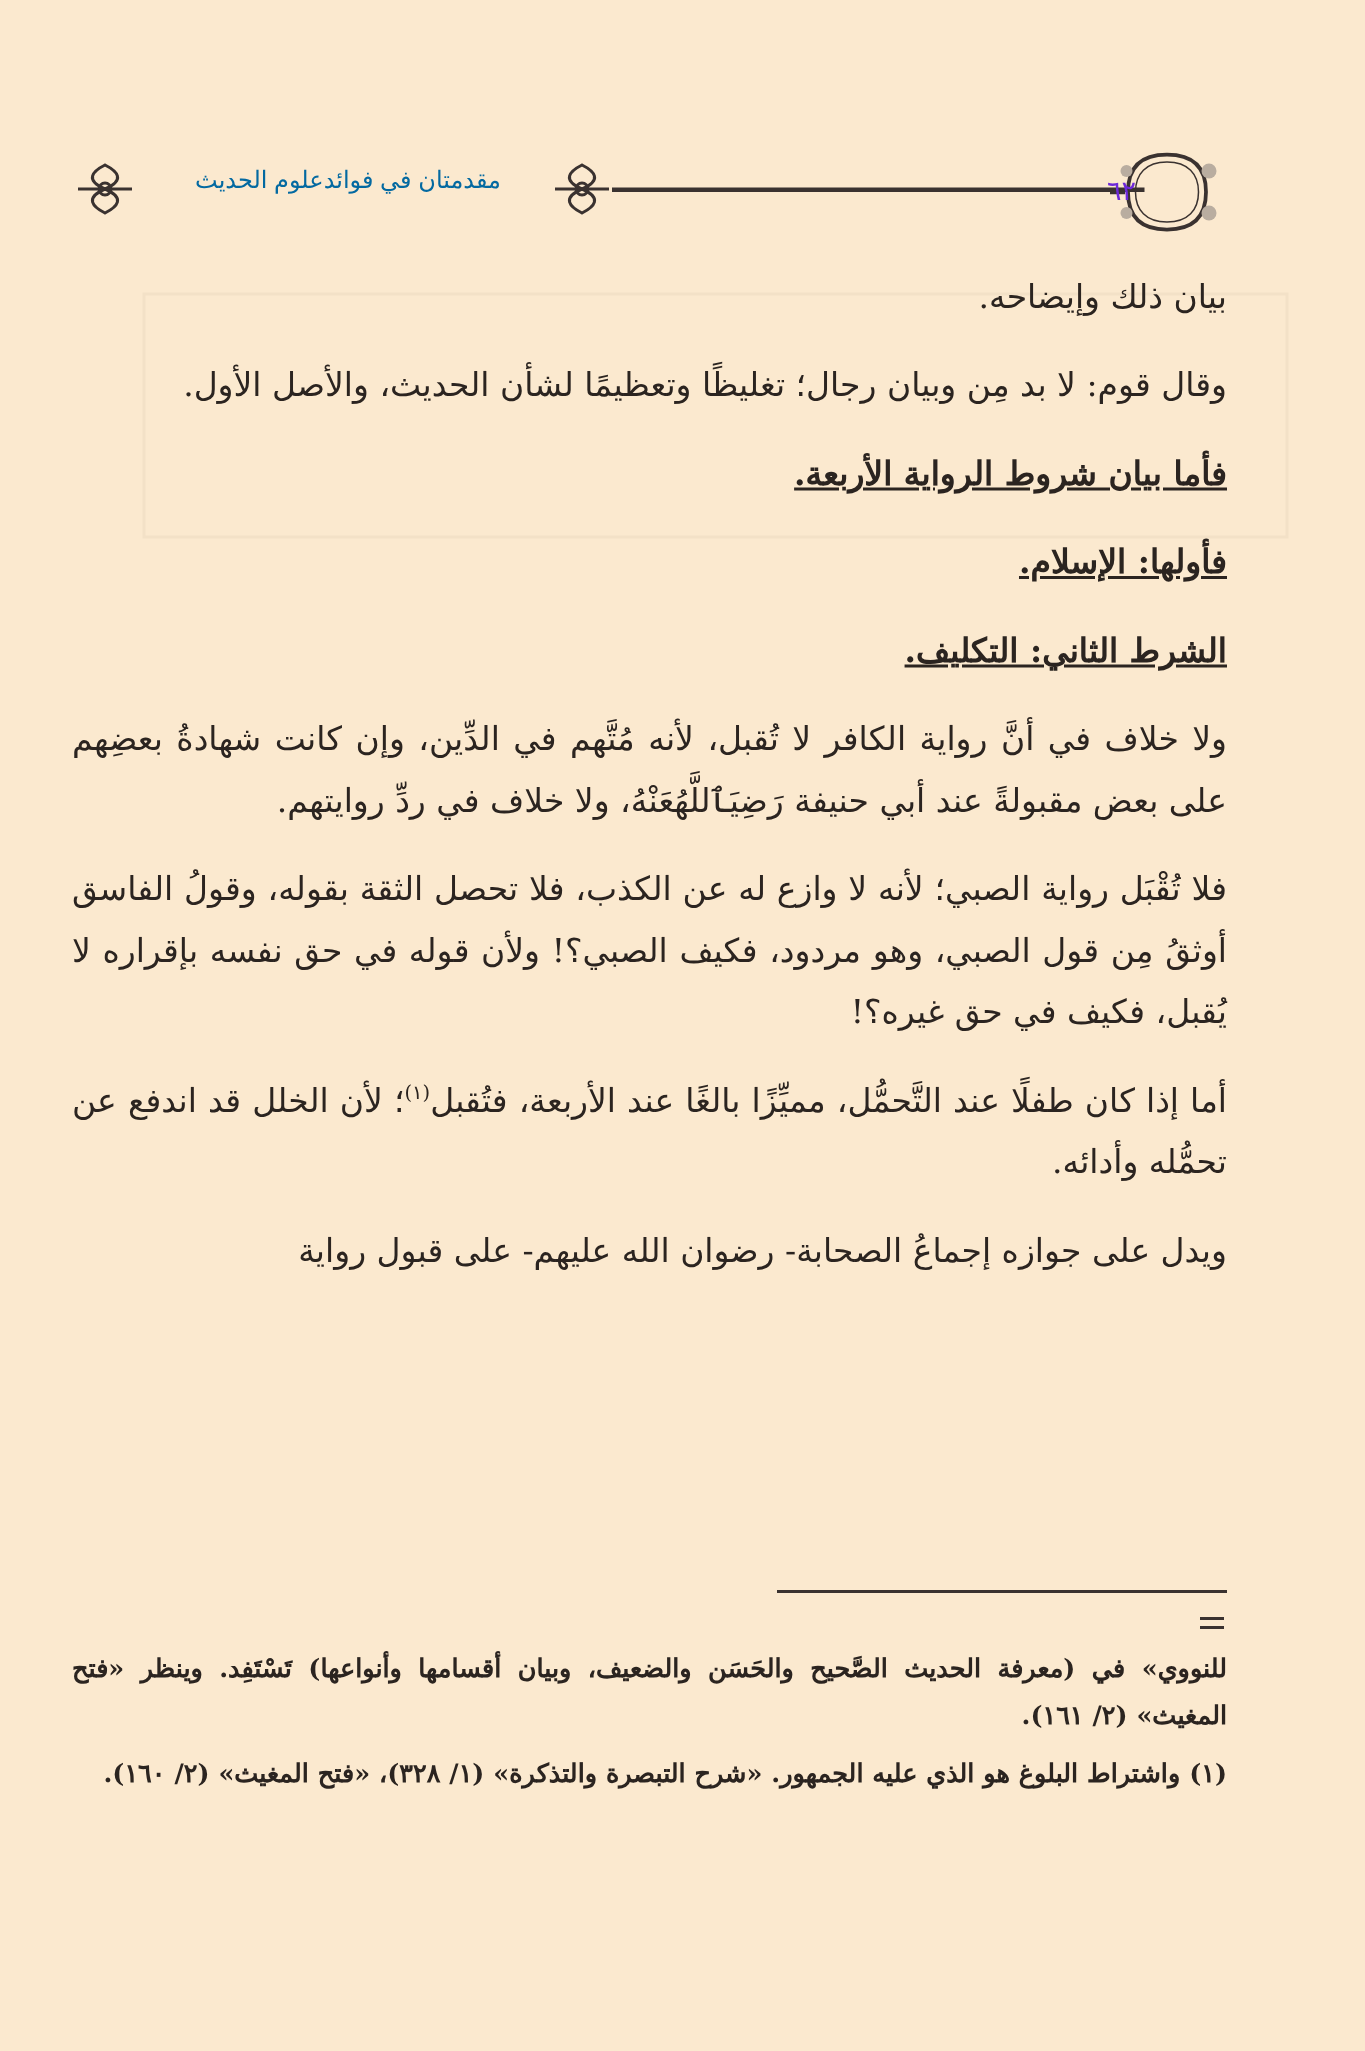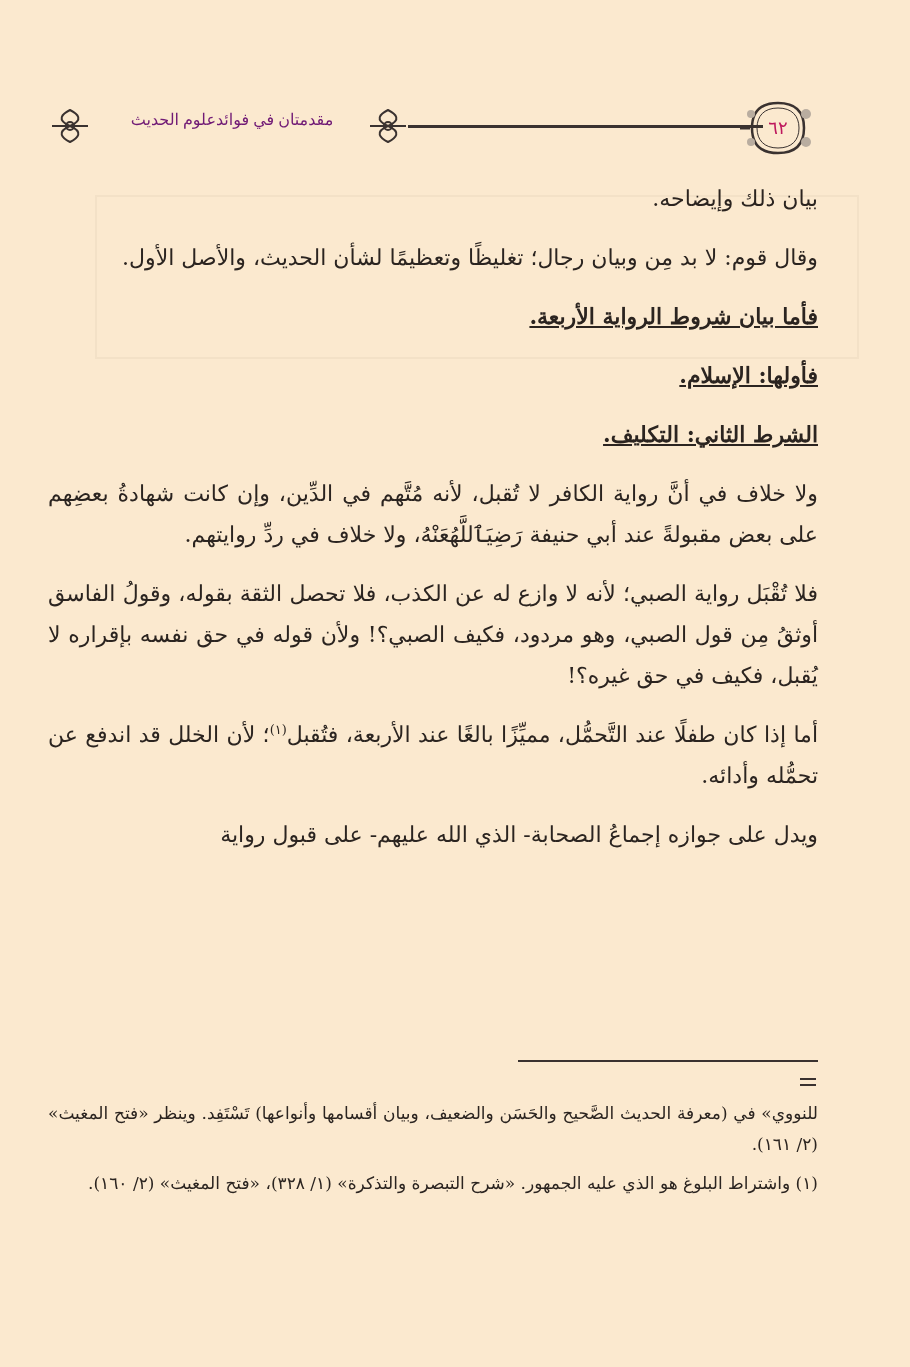--- a/index.html
+++ b/index.html
@@ -16,46 +16,46 @@
     border: 2px solid rgba(120,100,80,0.06);
   }
   
   .header { position: absolute; left: 48px; top: 92px; width: 780px; height: 70px; }
   .hdr-line { position: absolute; left: 360px; top: 33px; width: 355px; height: 3px; background: #3a3230; }
   .page-num-frame {
     position: absolute; left: 690px; top: 8px; width: 80px; height: 56px;
   }
   .page-num {
     position: absolute; left: 0; top: 0; width: 80px; height: 56px; line-height: 56px;
-    text-align: center; font-family: "DejaVu Sans", sans-serif; font-size: 18px; color: #be185d;
+    font-family: "DejaVu Sans", sans-serif; font-size: 18px; color: #6d28d9;
   }
   .orn { position: absolute; top: 14px; width: 44px; height: 40px; }
   .orn-left { left: 0px; }
   .orn-mid { left: 318px; }
   .running-title {
     position: absolute; left: 54px; top: 18px; width: 260px; text-align: center;
-    font-family: Liberation Serif, serif; font-size: 16px; direction: rtl; color: #701a75;
+    font-family: Liberation Sans, sans-serif; font-size: 16px; direction: rtl; color: #0369a1;
   }
   
   .body {
     position: absolute; left: 48px; top: 178px; width: 770px;
     direction: rtl; text-align: justify;
     font-size: 22px; line-height: 41px;
   }
   .para { margin: 0 0 18px 0; text-indent: 0; }
   .heading { font-weight: bold; margin: 0 0 18px 0; text-decoration: underline; }
   .sup { font-size: 13px; vertical-align: super; line-height: 0; }
   
   .fn-rule { position: absolute; left: 518px; top: 1060px; width: 300px; height: 2px; background: #3a3230; }
   .fn-cont-mark { position: absolute; left: 800px; top: 1078px; width: 16px; height: 10px; }
   .fn-cont-mark div { height: 2px; background: #3a3230; margin-bottom: 4px; }
   .footnotes {
     position: absolute; left: 48px; top: 1098px; width: 770px;
     direction: rtl; text-align: justify;
-    font-size: 17px; line-height: 31px;
+    font-size: 17px; line-height: 31px; font-weight: bold;
   }
   .fn { margin: 0 0 8px 0; }
 </style>
 </head>
 <body>
 
 <div class="page">
   <div class="ghost"></div>
 
   <div class="header">
@@ -93,21 +93,21 @@
 
   <div class="body">
     <p class="para">بيان ذلك وإيضاحه.</p>
     <p class="para">وقال قوم: لا بد مِن وبيان رجال؛ تغليظًا وتعظيمًا لشأن الحديث، والأصل الأول.</p>
     <p class="para heading">فأما بيان شروط الرواية الأربعة.</p>
     <p class="para heading">فأولها: الإسلام.</p>
     <p class="para heading">الشرط الثاني: التكليف.</p>
     <p class="para">ولا خلاف في أنَّ رواية الكافر لا تُقبل، لأنه مُتَّهم في الدِّين، وإن كانت شهادةُ بعضِهم على بعض مقبولةً عند أبي حنيفة رَضِيَٱللَّهُعَنْهُ، ولا خلاف في ردِّ روايتهم.</p>
     <p class="para">فلا تُقْبَل رواية الصبي؛ لأنه لا وازع له عن الكذب، فلا تحصل الثقة بقوله، وقولُ الفاسق أوثقُ مِن قول الصبي، وهو مردود، فكيف الصبي؟! ولأن قوله في حق نفسه بإقراره لا يُقبل، فكيف في حق غيره؟!</p>
     <p class="para"><span>أما إذا كان طفلًا عند التَّحمُّل، مميِّزًا بالغًا عند الأربعة، فتُقبل</span><span class="sup">(١)</span><span>؛ لأن الخلل قد اندفع عن تحمُّله وأدائه.</span></p>
-    <p class="para">ويدل على جوازه إجماعُ الصحابة- الذي الله عليهم- على قبول رواية</p>
+    <p class="para">ويدل على جوازه إجماعُ الصحابة- رضوان الله عليهم- على قبول رواية</p>
   </div>
 
   <div class="fn-rule"></div>
   <div class="fn-cont-mark">
       <div></div>
       <div></div>
     </div>
 
   <div class="footnotes">
     <p class="fn">للنووي» في (معرفة الحديث الصَّحيح والحَسَن والضعيف، وبيان أقسامها وأنواعها) تَسْتَفِد. وينظر «فتح المغيث» (٢/ ١٦١).</p>

